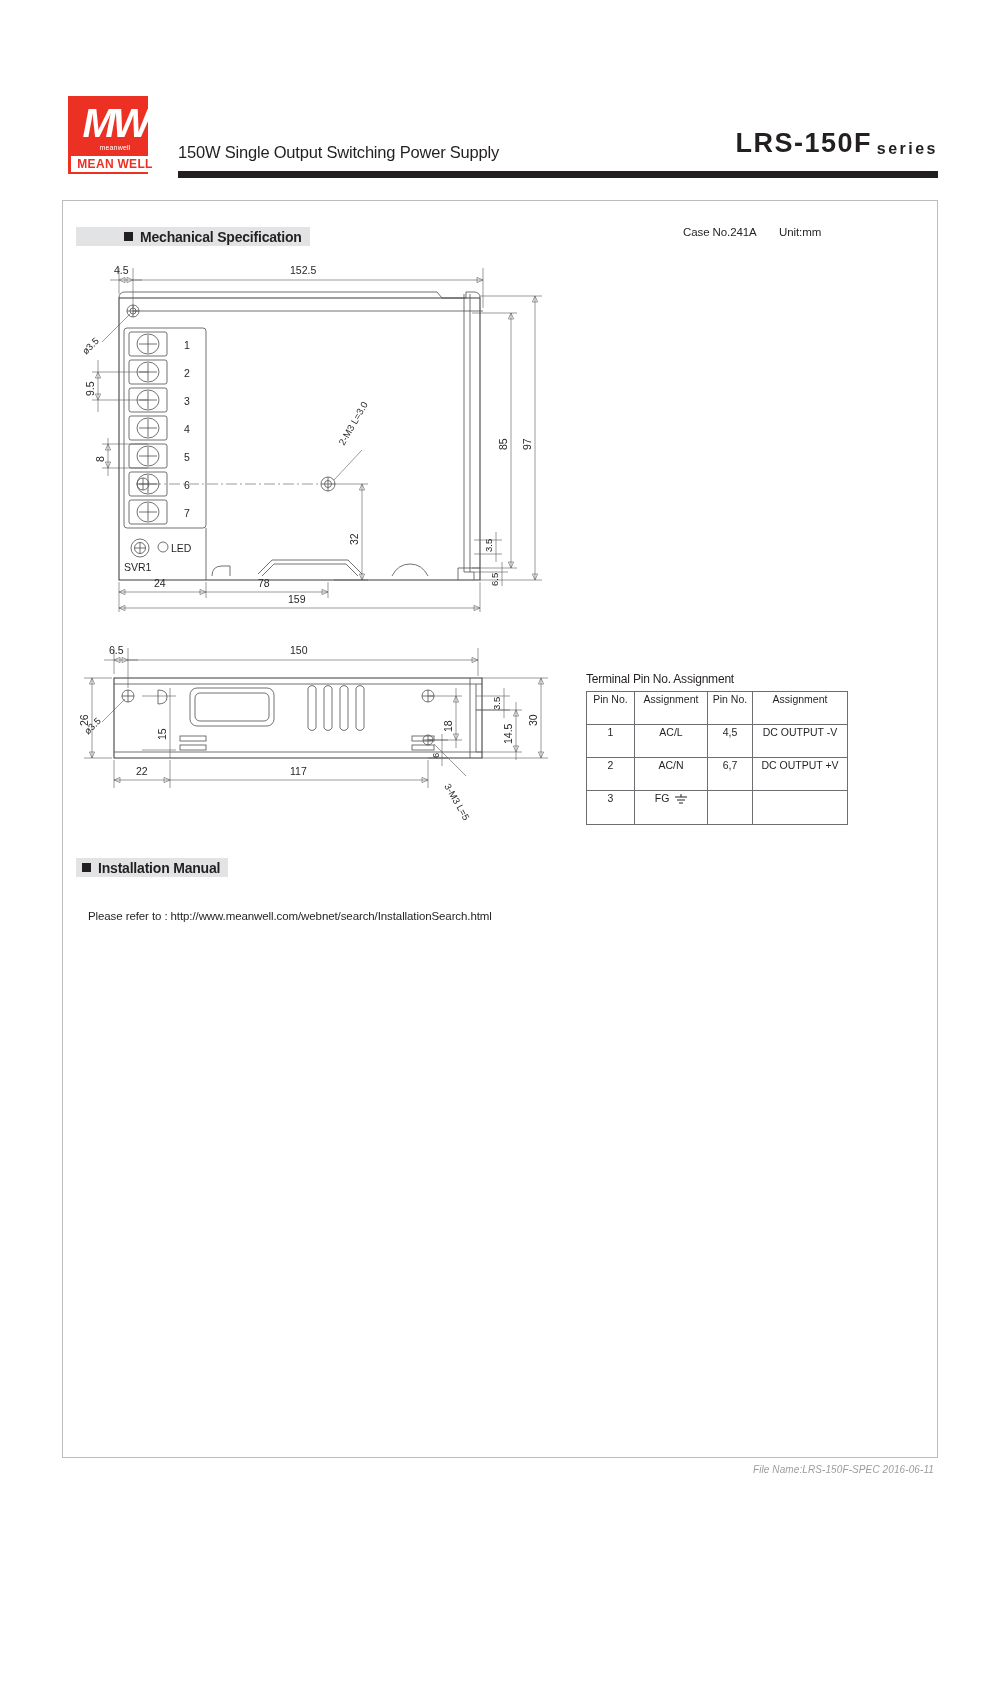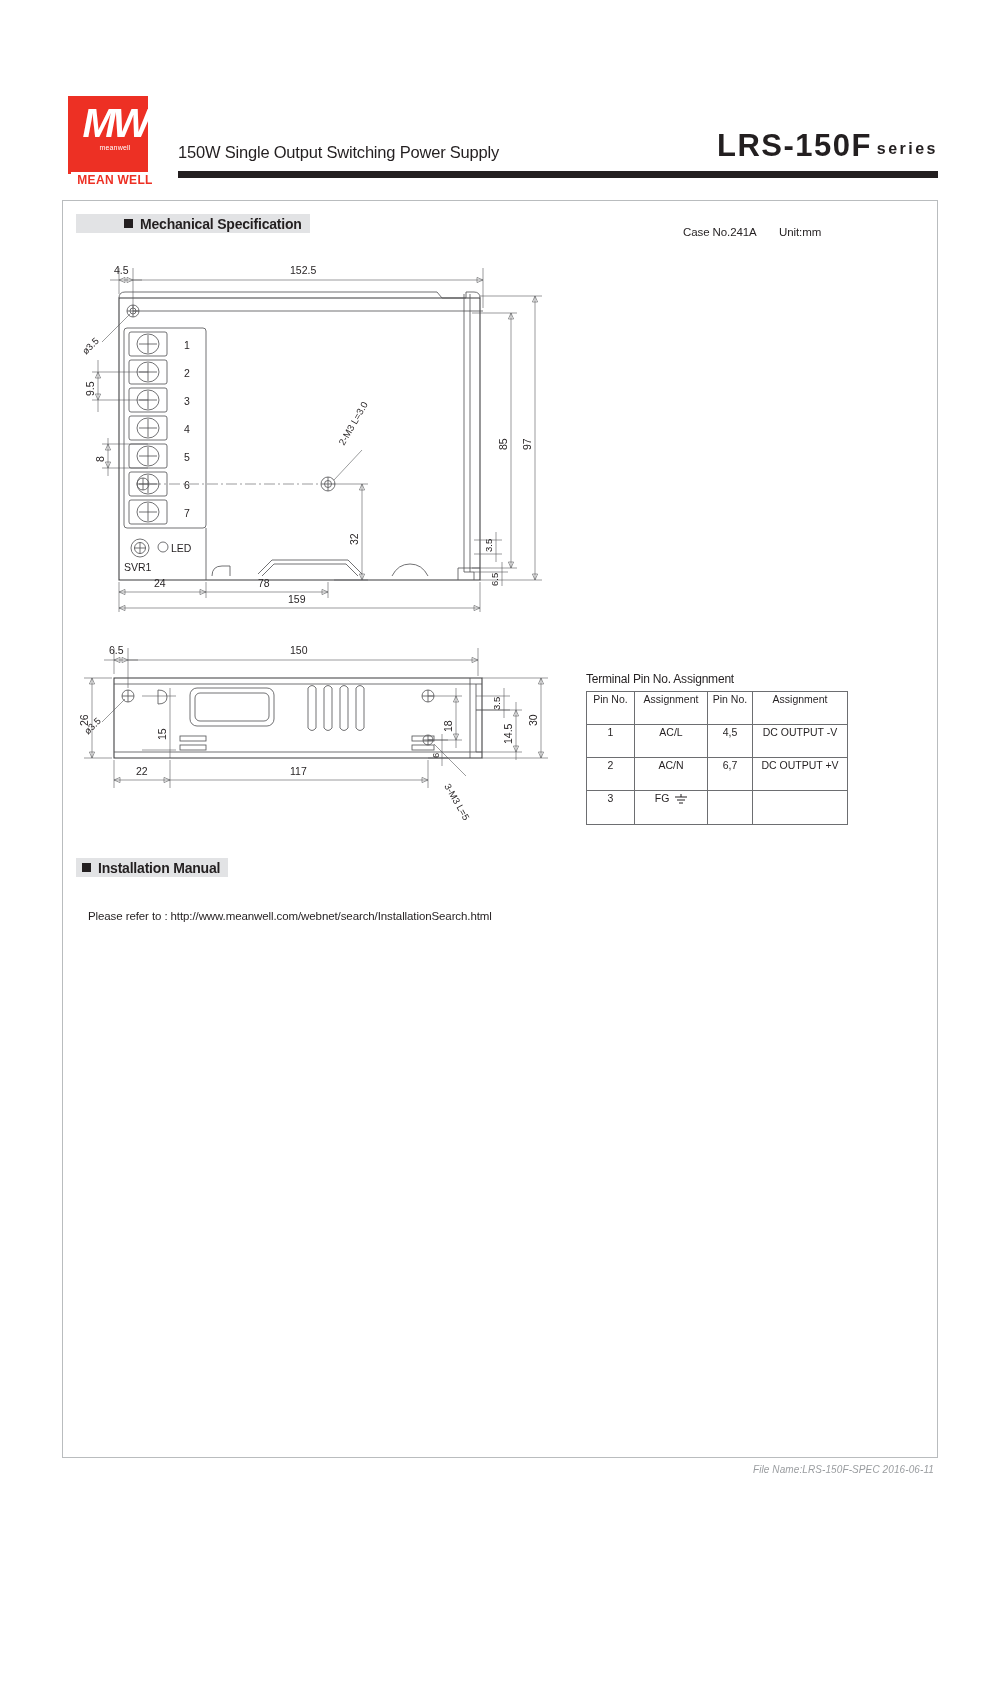--- a/index.html
+++ b/index.html
@@ -11,39 +11,39 @@
   .header{position:absolute;left:0;top:0;width:1000px;height:110px;}
   .logo{position:absolute;left:68px;top:96px;width:80px;height:78px;background:#ed3024;}
   .logo-mw{position:absolute;left:0;top:3px;width:94px;height:48px;
            display:flex;align-items:center;justify-content:center;
            color:#fff;font-weight:bold;font-size:40px;font-style:italic;
            letter-spacing:-3px;font-family:"Liberation Sans",sans-serif;}
   .logo-sub{position:absolute;left:0;top:48px;width:94px;height:11px;
             text-align:center;color:#fff;font-size:7px;letter-spacing:.2px;}
   .logo-name{position:absolute;left:3px;top:60px;width:88px;height:16px;background:#fff;
              display:flex;align-items:center;justify-content:center;
-             color:#ed3024;font-weight:bold;font-size:12px;letter-spacing:.3px;margin-top:16px;}
+             color:#ed3024;font-weight:bold;font-size:12px;letter-spacing:.3px;}
   .hdr-desc{position:absolute;left:178px;top:143px;font-size:16.5px;
             font-weight:400;letter-spacing:-.2px;color:#231f20;white-space:nowrap;}
-  .hdr-model{position:absolute;right:128px;top:128px;font-size:31px;font-weight:bold;
+  .hdr-model{position:absolute;right:128px;top:128px;font-size:27px;font-weight:bold;
              letter-spacing:1.5px;color:#231f20;white-space:nowrap;}
   .hdr-series{position:absolute;right:62px;top:140px;font-size:16px;font-weight:bold;
               letter-spacing:2.5px;color:#231f20;}
   .hdr-rule{position:absolute;left:178px;top:171px;width:760px;height:7px;background:#231f20;}
 
   
   .frame{position:absolute;left:62px;top:200px;width:876px;height:1258px;
          border:1px solid #b9bcbe;box-sizing:border-box;}
 
   
   .sect{position:absolute;height:19px;background:#e2e3e5;display:flex;align-items:center;
         padding:0 8px 0 6px;box-sizing:border-box;}
   .sect .sq{width:9px;height:9px;background:#231f20;margin-right:7px;display:inline-block;}
   .sect .lbl{font-size:14px;font-weight:bold;letter-spacing:-.2px;color:#231f20;}
-  #sect-mech{left:76px;top:214px;padding-left:48px;}
+  #sect-mech{left:76px;top:227px;padding-left:48px;}
   #sect-inst{left:76px;top:858px;}
 
   .caseinfo{position:absolute;left:683px;top:226px;font-size:11.5px;letter-spacing:-.1px;}
   .unitinfo{position:absolute;left:779px;top:226px;font-size:11.5px;letter-spacing:-.1px;}
 
   .inst-text{position:absolute;left:88px;top:890px;font-size:11.5px;letter-spacing:-.1px;margin-top:20px;}
 
   .footer{position:absolute;right:66px;top:1464px;font-size:10px;font-style:italic;
           color:#9a9da0;letter-spacing:.1px;}
 

